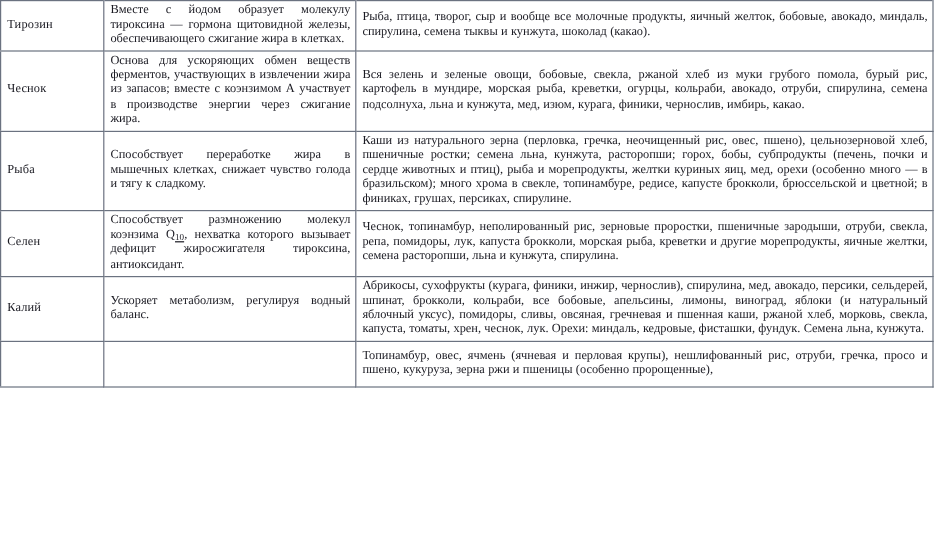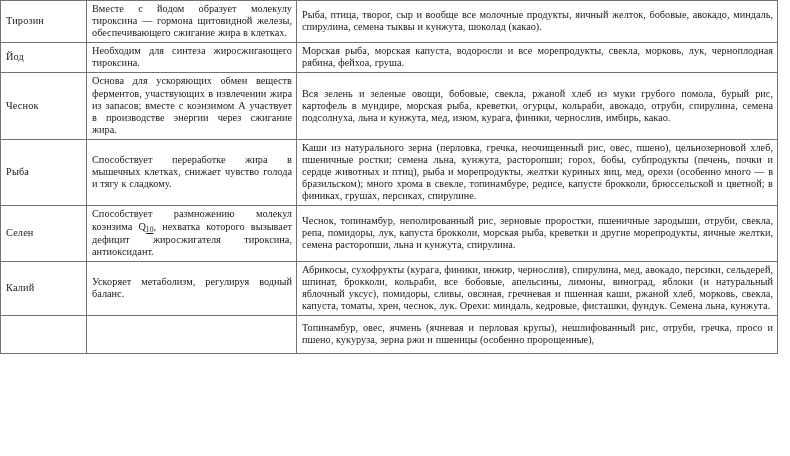--- a/index.html
+++ b/index.html
@@ -94,29 +94,20 @@
       <tr>
         <td class="cell-name">Тирозин</td>
         <td class="cell-func">
           <p>Вместе с йодом образует молекулу тироксина — гормона щитовидной железы, обеспечивающего сжигание жира в клетках.</p>
         </td>
         <td class="cell-source">
           <p>Рыба, птица, творог, сыр и вообще все молочные продукты, яичный желток, бобовые, авокадо, миндаль, спирулина, семена тыквы и кунжута, шоколад (какао).</p>
         </td>
       </tr>
 
-      <tr>
-        <td class="cell-name">Йод</td>
-        <td class="cell-func">
-          <p>Необходим для синтеза жиросжигающего тироксина.</p>
-        </td>
-        <td class="cell-source">
-          <p>Морская рыба, морская капуста, водоросли и все морепродукты, свекла, морковь, лук, черноплодная рябина, фейхоа, груша.</p>
-        </td>
-      </tr>
 
       <tr>
         <td class="cell-name">Чеснок</td>
         <td class="cell-func">
           <p>Основа для ускоряющих обмен веществ ферментов, участвующих в извлечении жира из запасов; вместе с коэнзимом А участвует в производстве энергии через сжигание жира.</p>
         </td>
         <td class="cell-source">
           <p>Вся зелень и зеленые овощи, бобовые, свекла, ржаной хлеб из муки грубого помола, бурый рис, картофель в мундире, морская рыба, креветки, огурцы, кольраби, авокадо, отруби, спирулина, семена подсолнуха, льна и кунжута, мед, изюм, курага, финики, чернослив, имбирь, какао.</p>
         </td>
       </tr>

